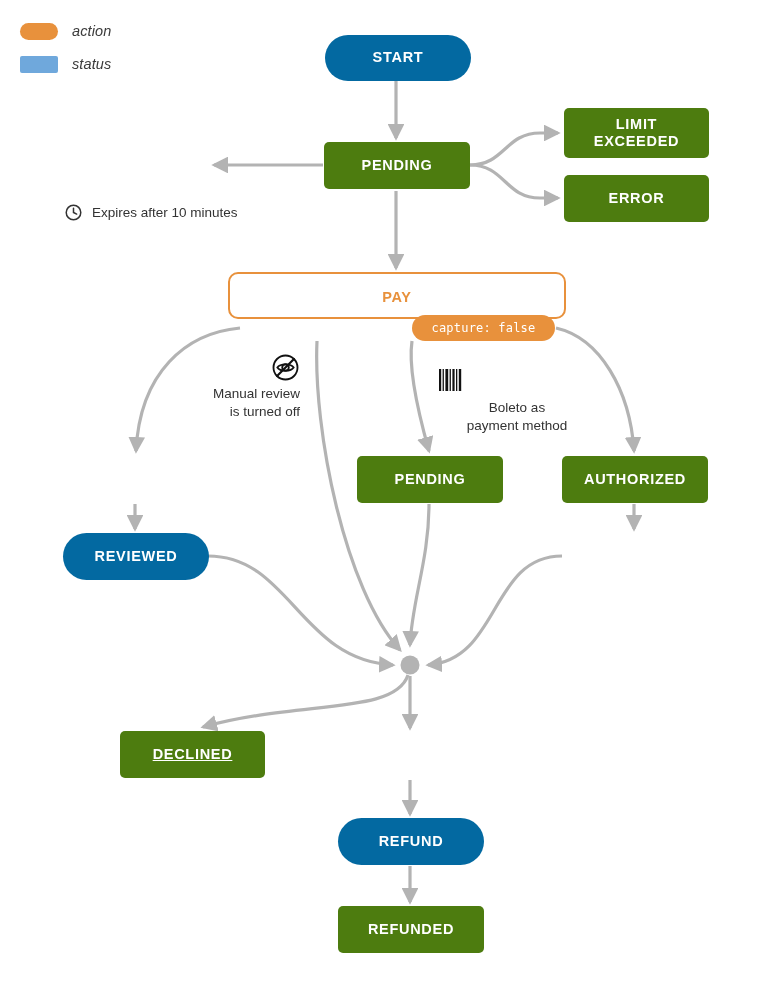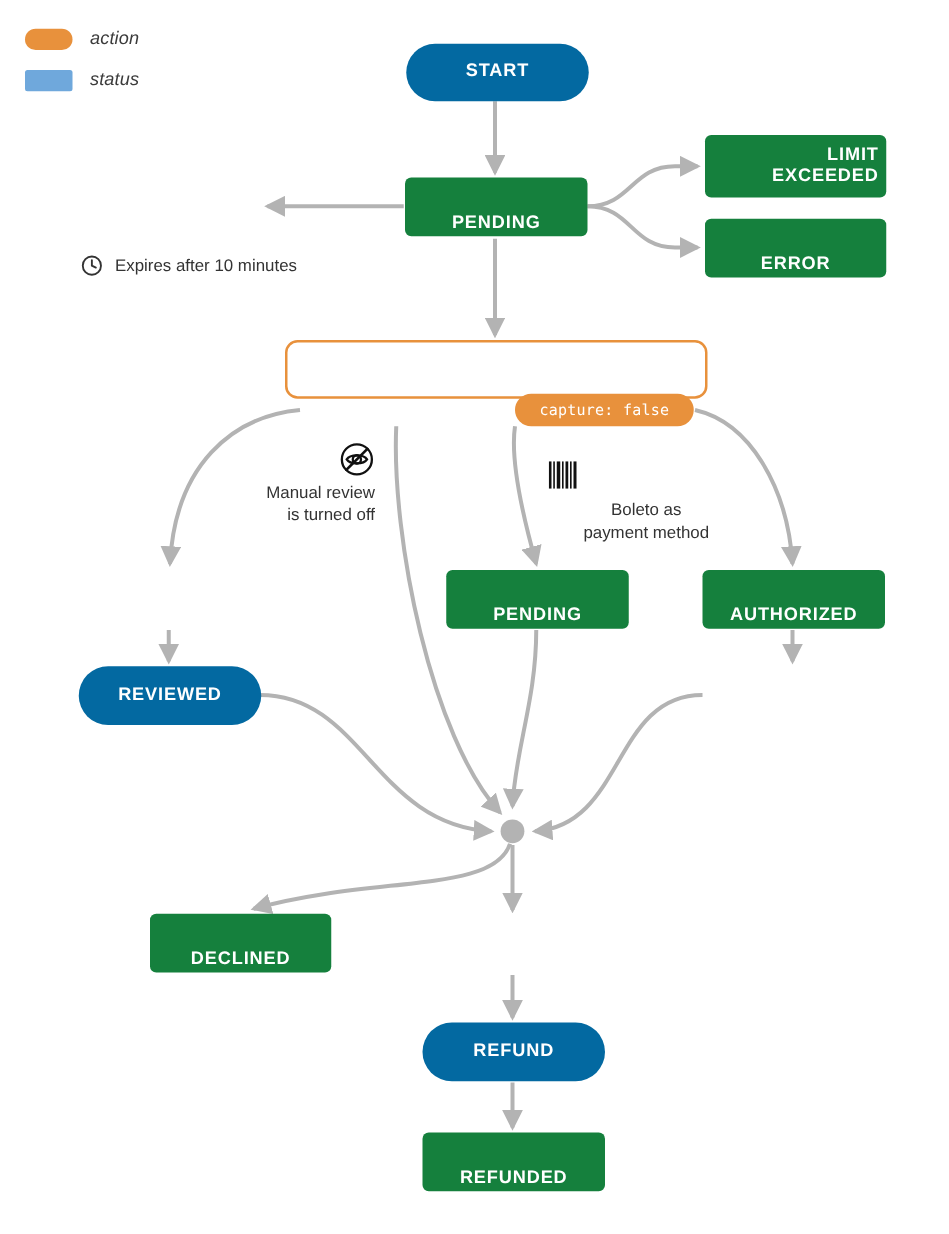--- a/index.html
+++ b/index.html
@@ -68,23 +68,22 @@
     text-align: center;
     color: #ffffff;
     font-weight: bold;
     font-size: 14.5px;
     letter-spacing: .7px;
     line-height: 1.18;
     box-sizing: border-box;
     padding: 2px 6px;
   }
   .node.status {
-    background: #15803d;
+    background: #4d7c0f;
     border-radius: 5px;
-    align-items: flex-end;
   }
   .node.action {
     background: #0369a1;
     border-radius: 24px;
   }
 
   
   .pay-box {
     position: absolute;
     box-sizing: border-box;
@@ -207,31 +206,32 @@
 
 
   <div class="node status" style="left:564px; top:108px; width:145px; height:50px; flex-direction:column;">
     <span>LIMIT</span>
     <span>EXCEEDED</span>
   </div>
 
   <div class="node status" style="left:564px; top:175px; width:145px; height:47px;">ERROR</div>
 
   <div class="pay-box" style="left:228px; top:272px; width:338px; height:47px;"></div>
+  <div class="pay-title" style="left:228px; top:289px; width:338px;">PAY</div>
   <div class="capture-pill" style="left:412px; top:315px; width:143px; height:26px;">capture: false</div>
 
 
   <div class="node action" style="left:63px; top:533px; width:146px; height:47px;">REVIEWED</div>
 
   <div class="node status" style="left:357px; top:456px; width:146px; height:47px;">PENDING</div>
 
   <div class="node status" style="left:562px; top:456px; width:146px; height:47px;">AUTHORIZED</div>
 
 
-  <div class="node status" style="left:120px; top:731px; width:145px; height:47px;">DECLINED</div>
+  <div class="node status" style="left:120px; top:731px; width:145px; height:47px;text-decoration:underline;">DECLINED</div>
 
 
   <div class="node action" style="left:338px; top:818px; width:146px; height:47px;">REFUND</div>
 
   <div class="node status" style="left:338px; top:906px; width:146px; height:47px;">REFUNDED</div>
 
   <div class="note-expire" style="left:64px; top:203px;">
     <span class="icon-slot" style="position:relative;">
       <svg width="19" height="19" viewBox="0 0 24 24" fill="none" stroke="#333333" stroke-width="1.9">
         <circle cx="12" cy="12" r="9.2"></circle>

